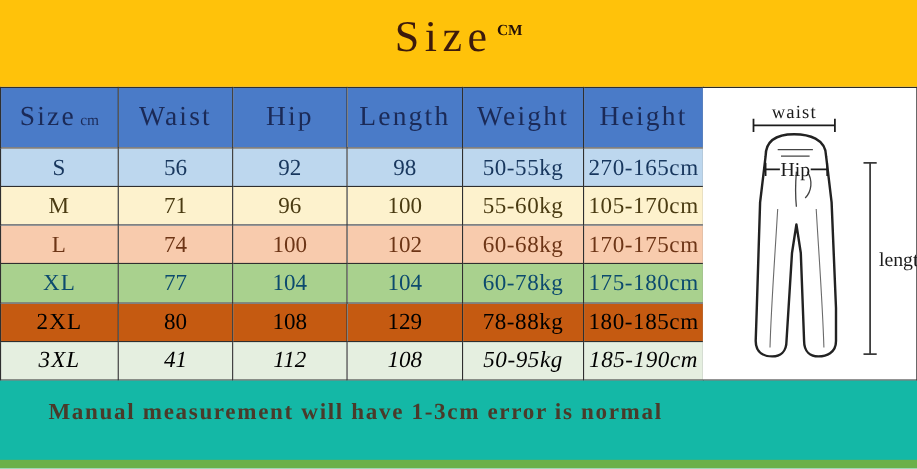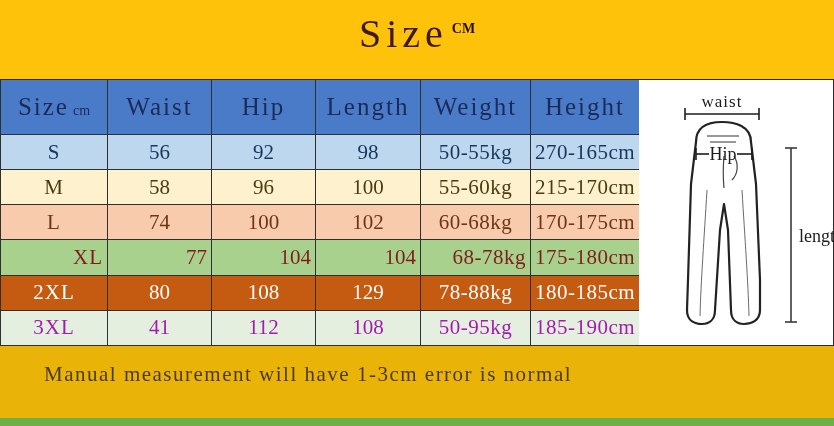--- a/index.html
+++ b/index.html
@@ -109,41 +109,42 @@
     text-align: left;
     padding-left: 6px;
     font-size: 20px;
     letter-spacing: 0.5px;
   }
 
   
   tr.row-s  td { background: #bdd7ee; color: #17365d; }
   tr.row-m  td { background: #fdf2cd; color: #4a3b12; }
   tr.row-l  td { background: #f8cbad; color: #6d3516; }
-  tr.row-xl td { background: #a9d18e; color: #7f1d1d; text-align: right; }
-  tr.row-2xl td { background: #c55a11; color: #ffffff; }
-  tr.row-3xl td { background: #e5efe0; color: #a21caf; }
+  tr.row-xl td { background: #a9d18e; color: #0c4a6e; }
+  tr.row-2xl td { background: #c55a11; color: #000000; }
+  tr.row-3xl td { background: #e5efe0; color: #000000; font-style: italic; }
 
   
   .diagram-panel {
     position: absolute;
     left: 639px; top: 79px;
     width: 195px; height: 267px;
     background: #ffffff;
     border: 1px solid #2a2a2a;
     border-left: none;
   }
   .diagram-svg { display: block; width: 195px; height: 267px; }
 
   
   .footer-banner {
     position: absolute;
     left: 0; top: 346px;
     width: 834px; height: 80px;
-    background: #eab308;
+    background: #14b8a6;
+    font-weight: bold;
   }
   .footer-text {
     position: absolute;
     left: 44px; top: 16px;
     color: #4a3a2a;
     font-size: 21px;
     letter-spacing: 1.5px;
     font-family: "Liberation Serif", "DejaVu Serif", serif;
     white-space: nowrap;
   }
@@ -191,40 +192,40 @@
         <tr class="data-row row-s">
           <td class="cell-size">S</td>
           <td>56</td>
           <td>92</td>
           <td>98</td>
           <td class="cell-weight">50-55kg</td>
           <td class="cell-height">270-165cm</td>
         </tr>
         <tr class="data-row row-m">
           <td class="cell-size">M</td>
-          <td>58</td>
+          <td>71</td>
           <td>96</td>
           <td>100</td>
           <td class="cell-weight">55-60kg</td>
-          <td class="cell-height">215-170cm</td>
+          <td class="cell-height">105-170cm</td>
         </tr>
         <tr class="data-row row-l">
           <td class="cell-size">L</td>
           <td>74</td>
           <td>100</td>
           <td>102</td>
           <td class="cell-weight">60-68kg</td>
           <td class="cell-height">170-175cm</td>
         </tr>
         <tr class="data-row row-xl">
           <td class="cell-size">XL</td>
           <td>77</td>
           <td>104</td>
           <td>104</td>
-          <td class="cell-weight">68-78kg</td>
+          <td class="cell-weight">60-78kg</td>
           <td class="cell-height">175-180cm</td>
         </tr>
         <tr class="data-row row-2xl">
           <td class="cell-size">2XL</td>
           <td>80</td>
           <td>108</td>
           <td>129</td>
           <td class="cell-weight">78-88kg</td>
           <td class="cell-height">180-185cm</td>
         </tr>

